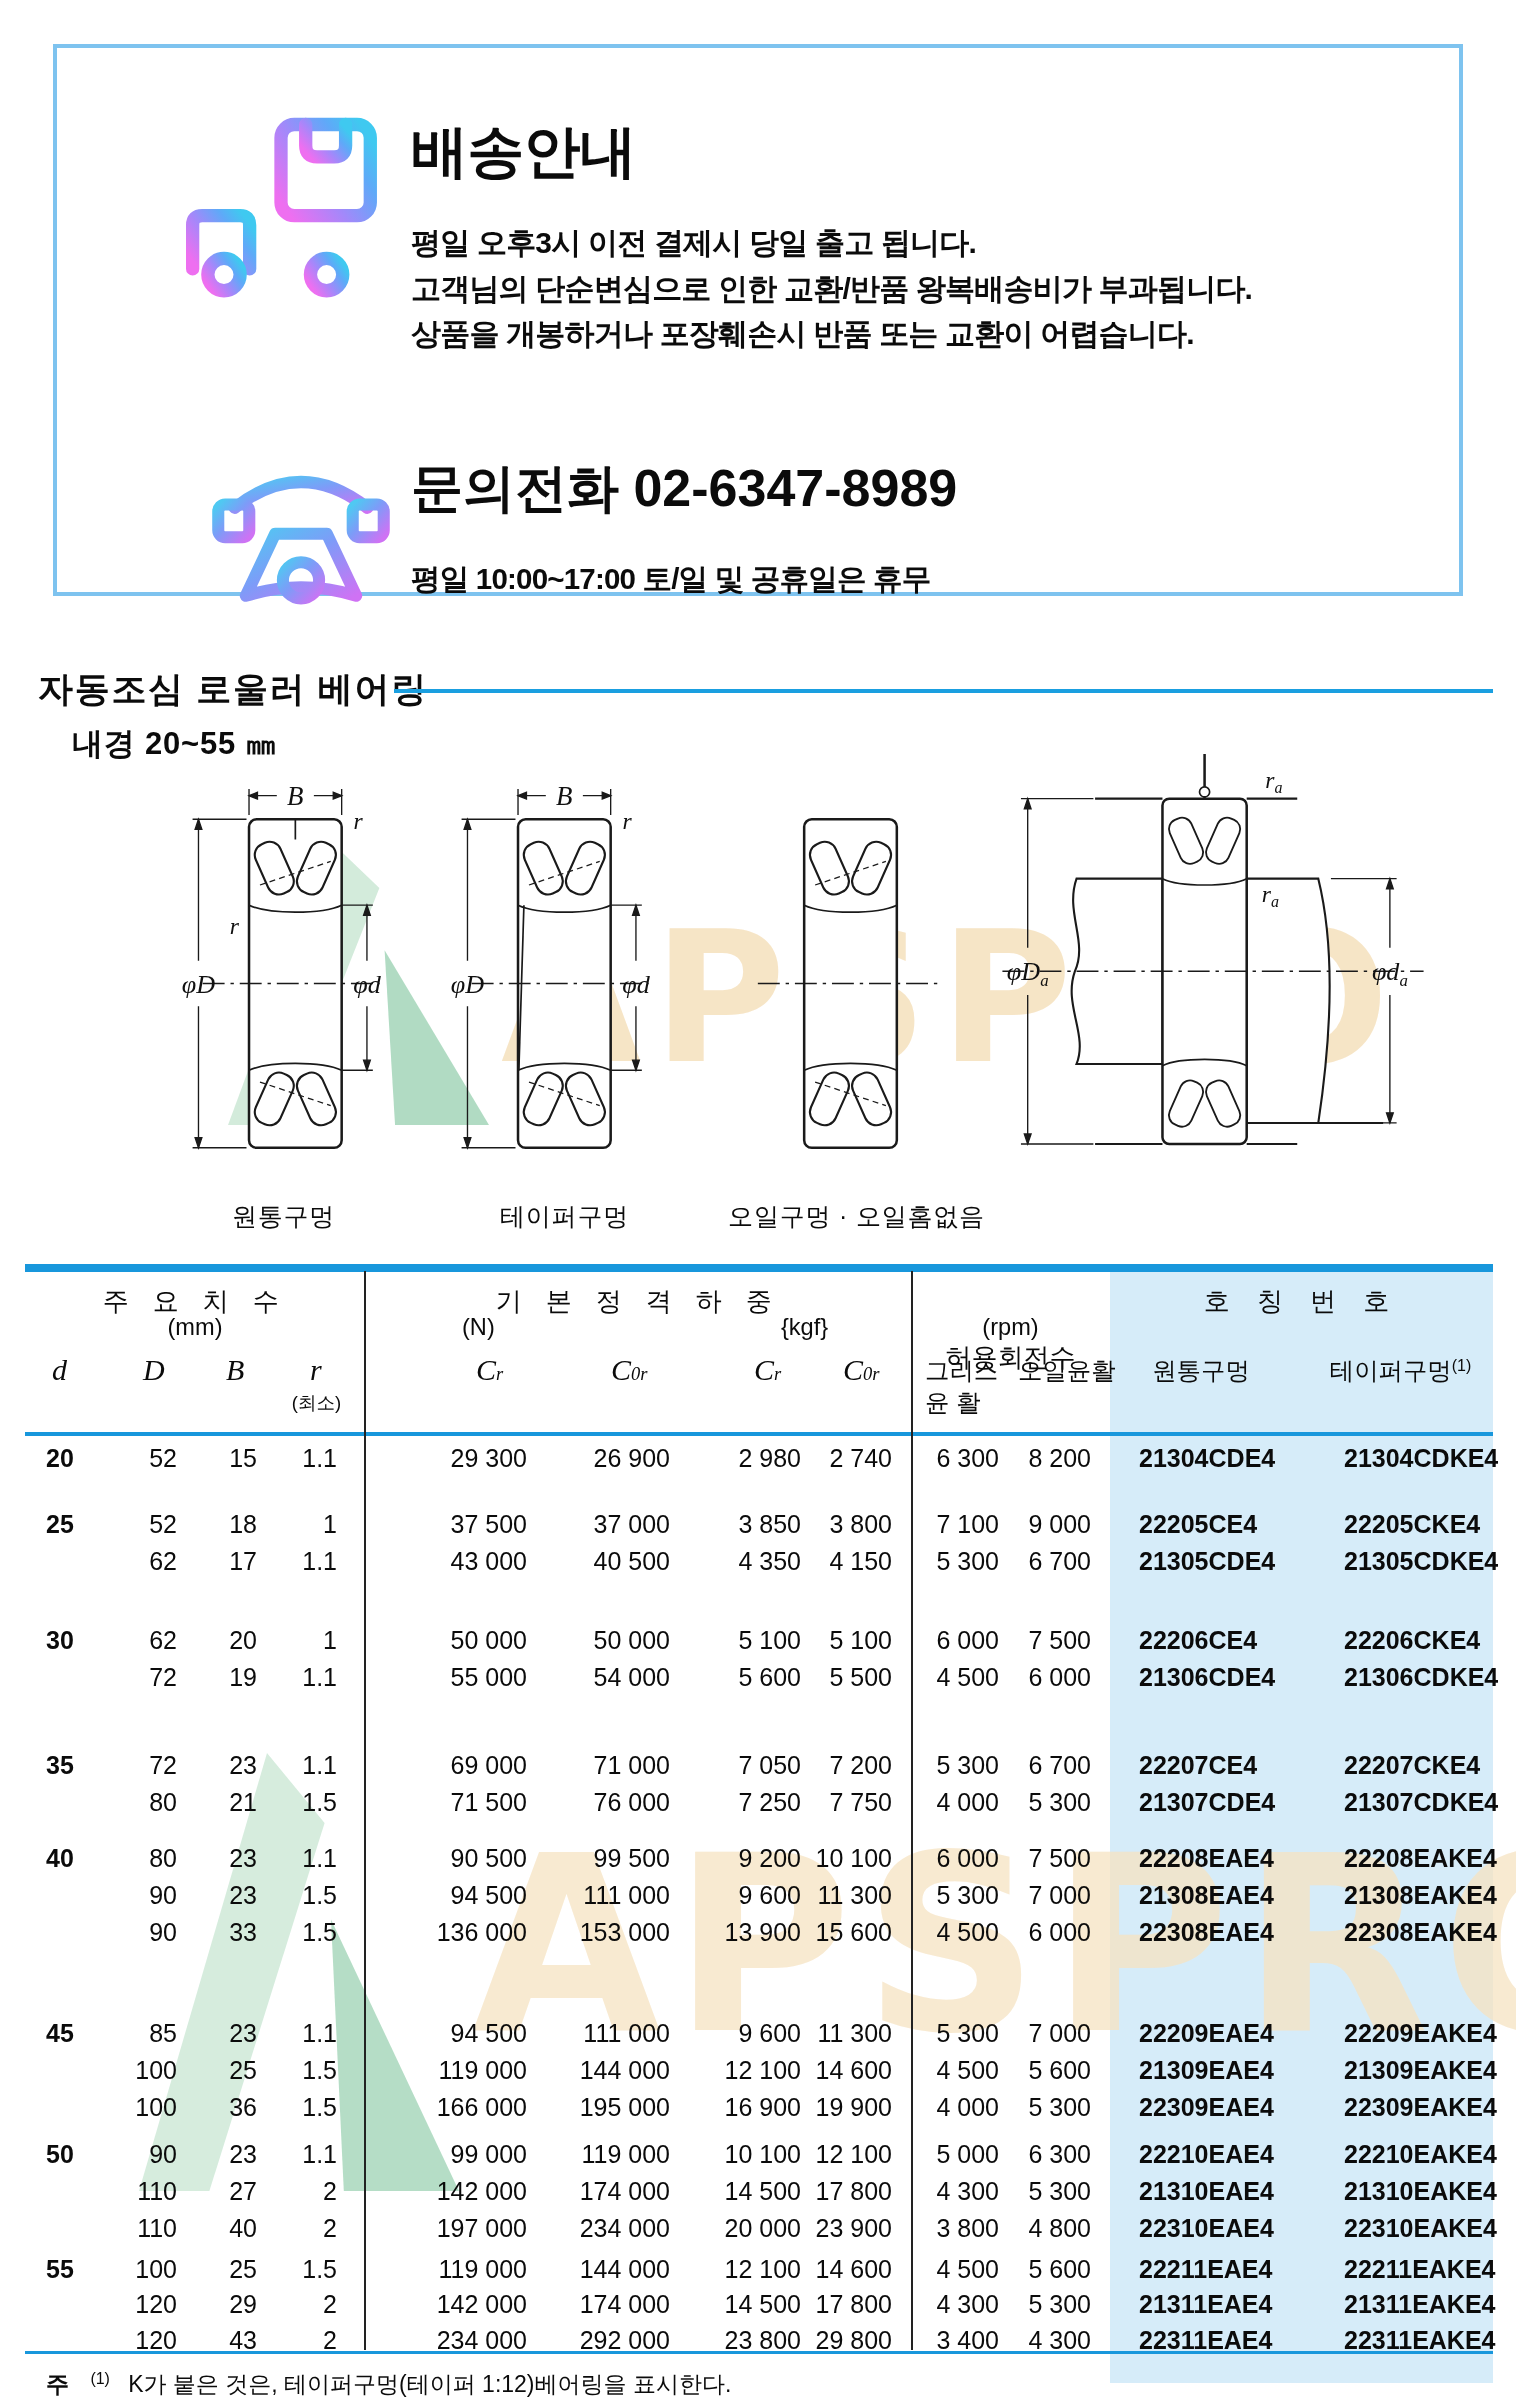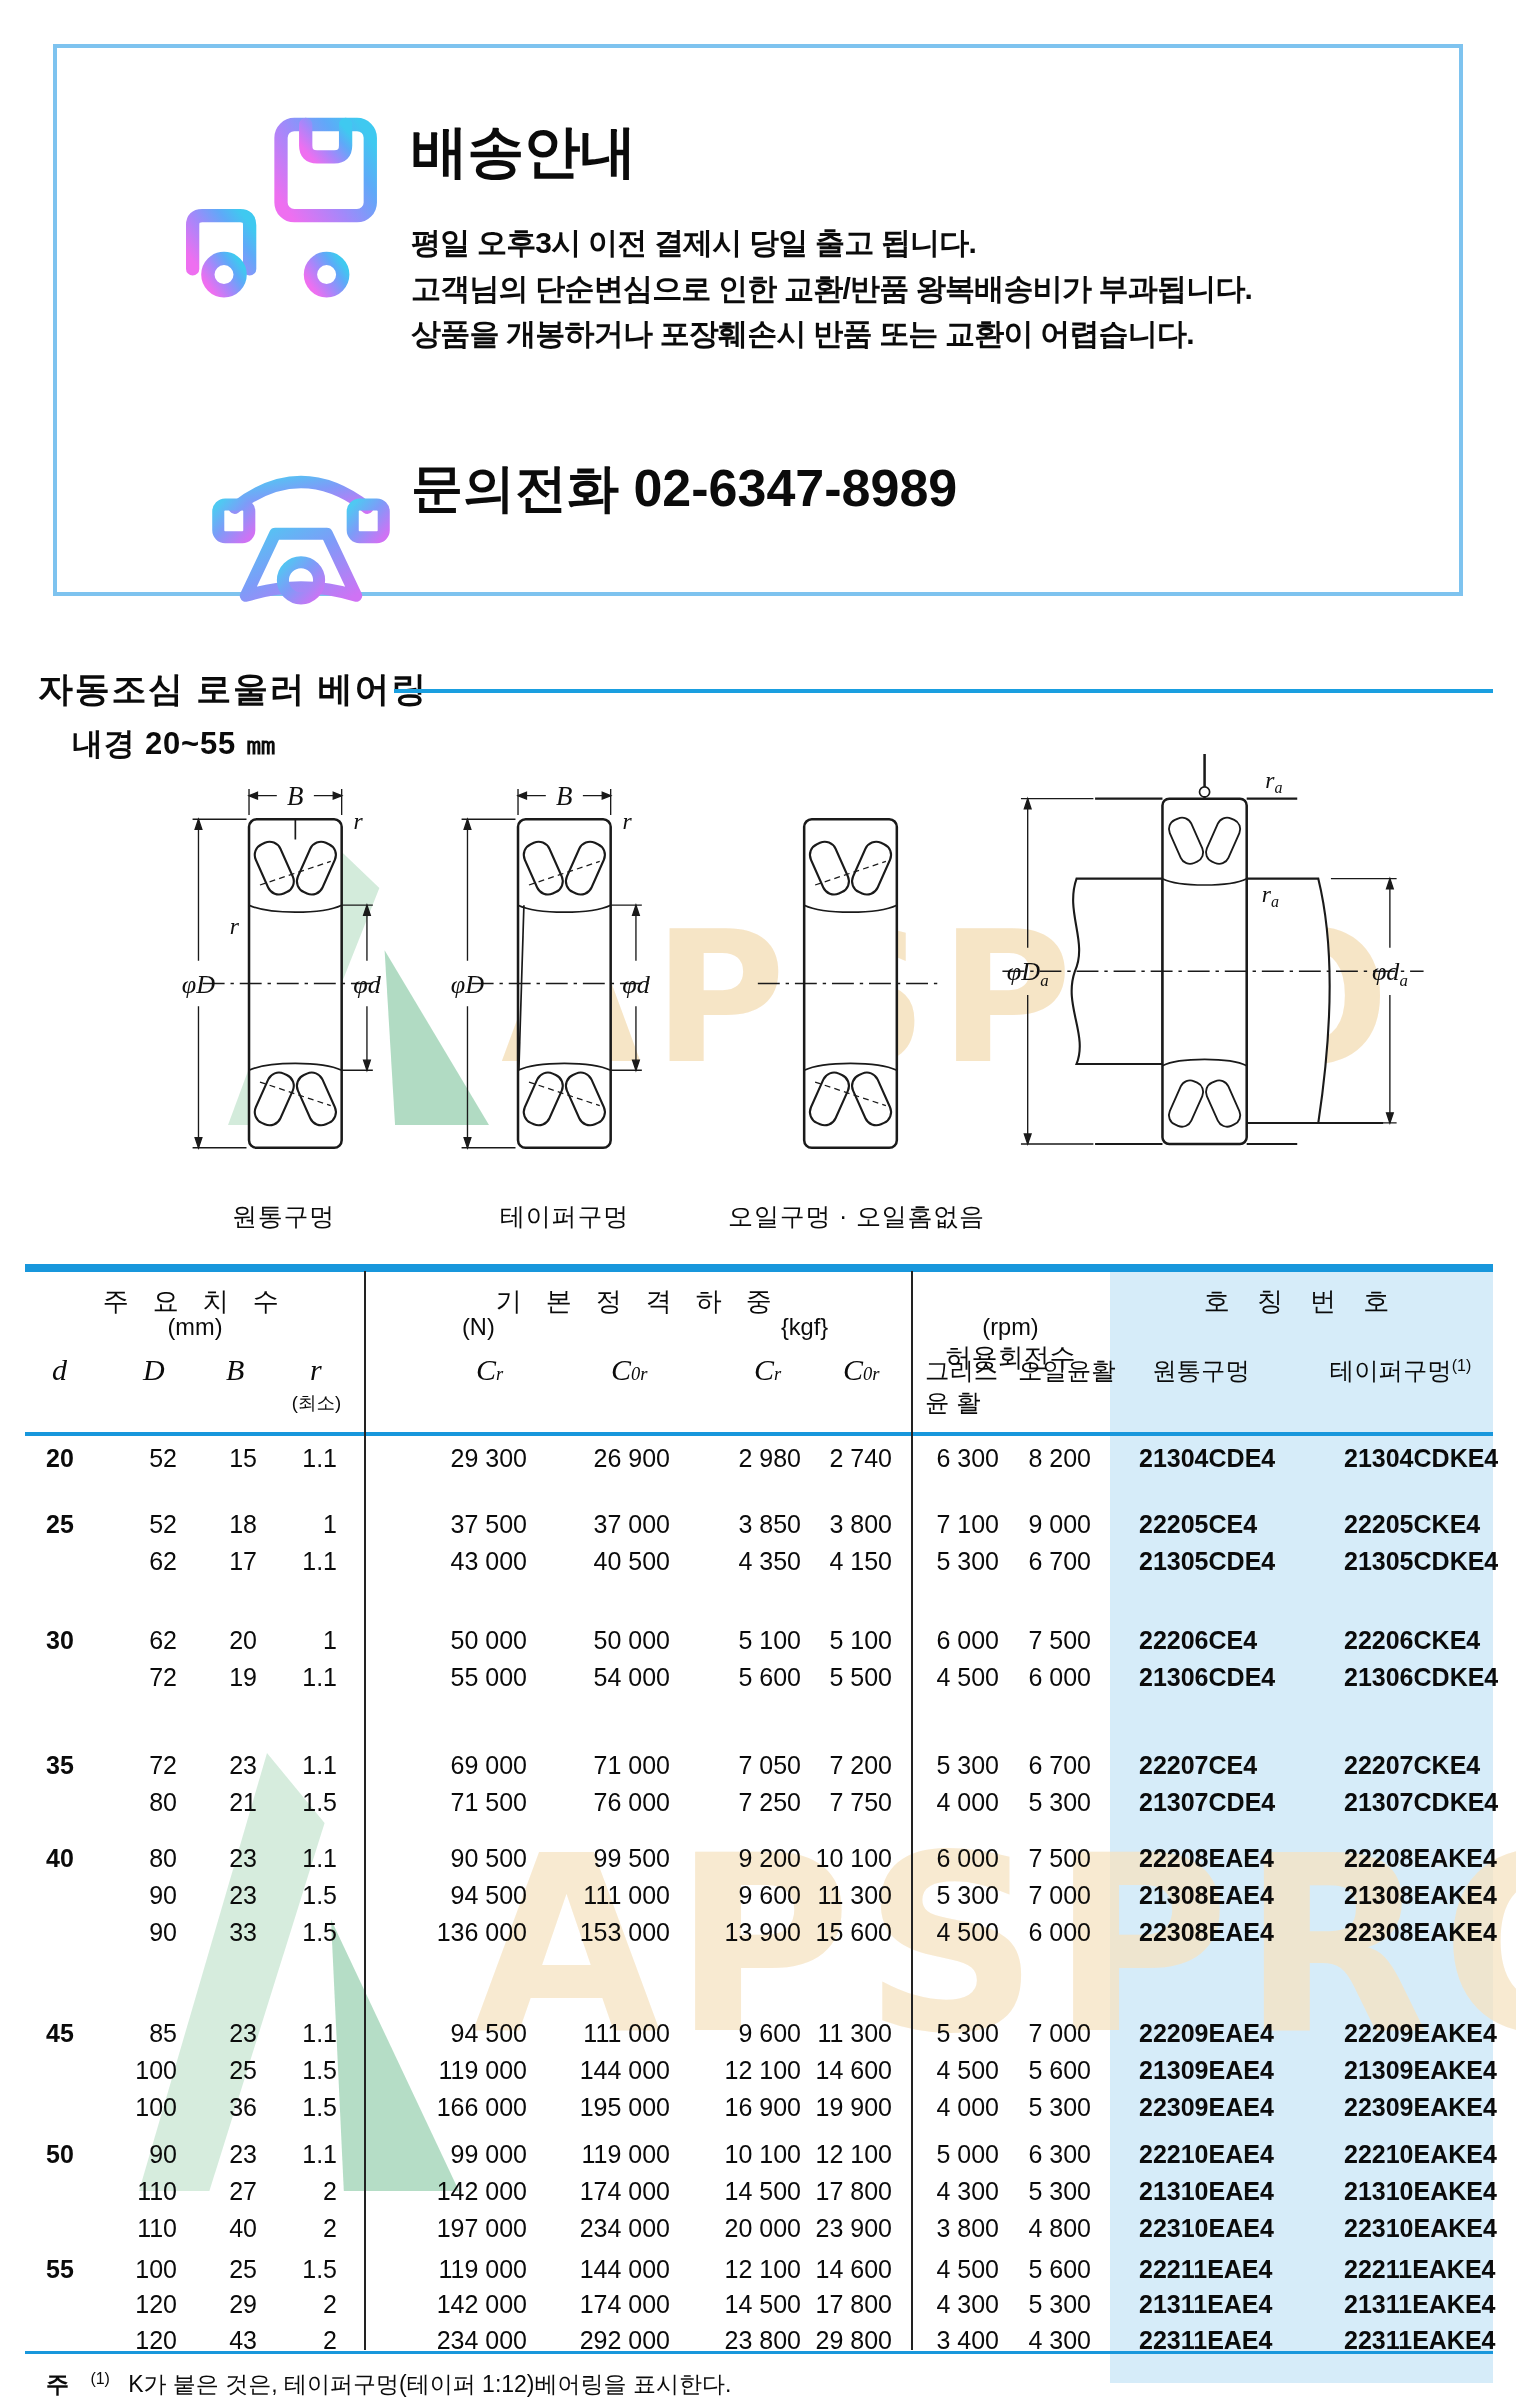--- a/index.html
+++ b/index.html
@@ -81,20 +81,21 @@
       <g fill="none" stroke="url(#gphone)" stroke-width="14" stroke-linecap="round" stroke-linejoin="round">
         <path d="M33,66 Q110,6 187,66"></path>
         <rect x="14" y="62" width="36" height="38" rx="8"></rect>
         <rect x="170" y="62" width="36" height="38" rx="8"></rect>
         <path d="M80,96 L140,96 L174,168 Q110,148 46,168 Z"></path>
         <path d="M34,196 H186"></path>
         <circle cx="110" cy="150" r="21"></circle>
       </g>
     </svg>
     <div class="abs ib-phone">문의전화  02-6347-8989</div>
+    <div class="abs ib-hours">평일 10:00~17:00 토/일 및 공휴일은 휴무</div>
   </div>
 
   <div class="abs sec-title">자동조심 로울러 베어링</div>
   <div class="abs sec-rule"></div>
   <div class="abs bore">내경 20~55 ㎜</div>
 
   <div class="abs" style="left:228px;top:843px;width:261px;height:282px;opacity:.9;z-index:1">
     <div class="abs wm-a1" style="left:0;top:0;width:100%;height:100%;clip-path:polygon(0% 100%,40% 0%,58% 16%,22% 100%)"></div>
     <div class="abs wm-a2" style="left:0;top:0;width:100%;height:100%;clip-path:polygon(60% 38%,100% 100%,64% 100%)"></div>
   </div>

